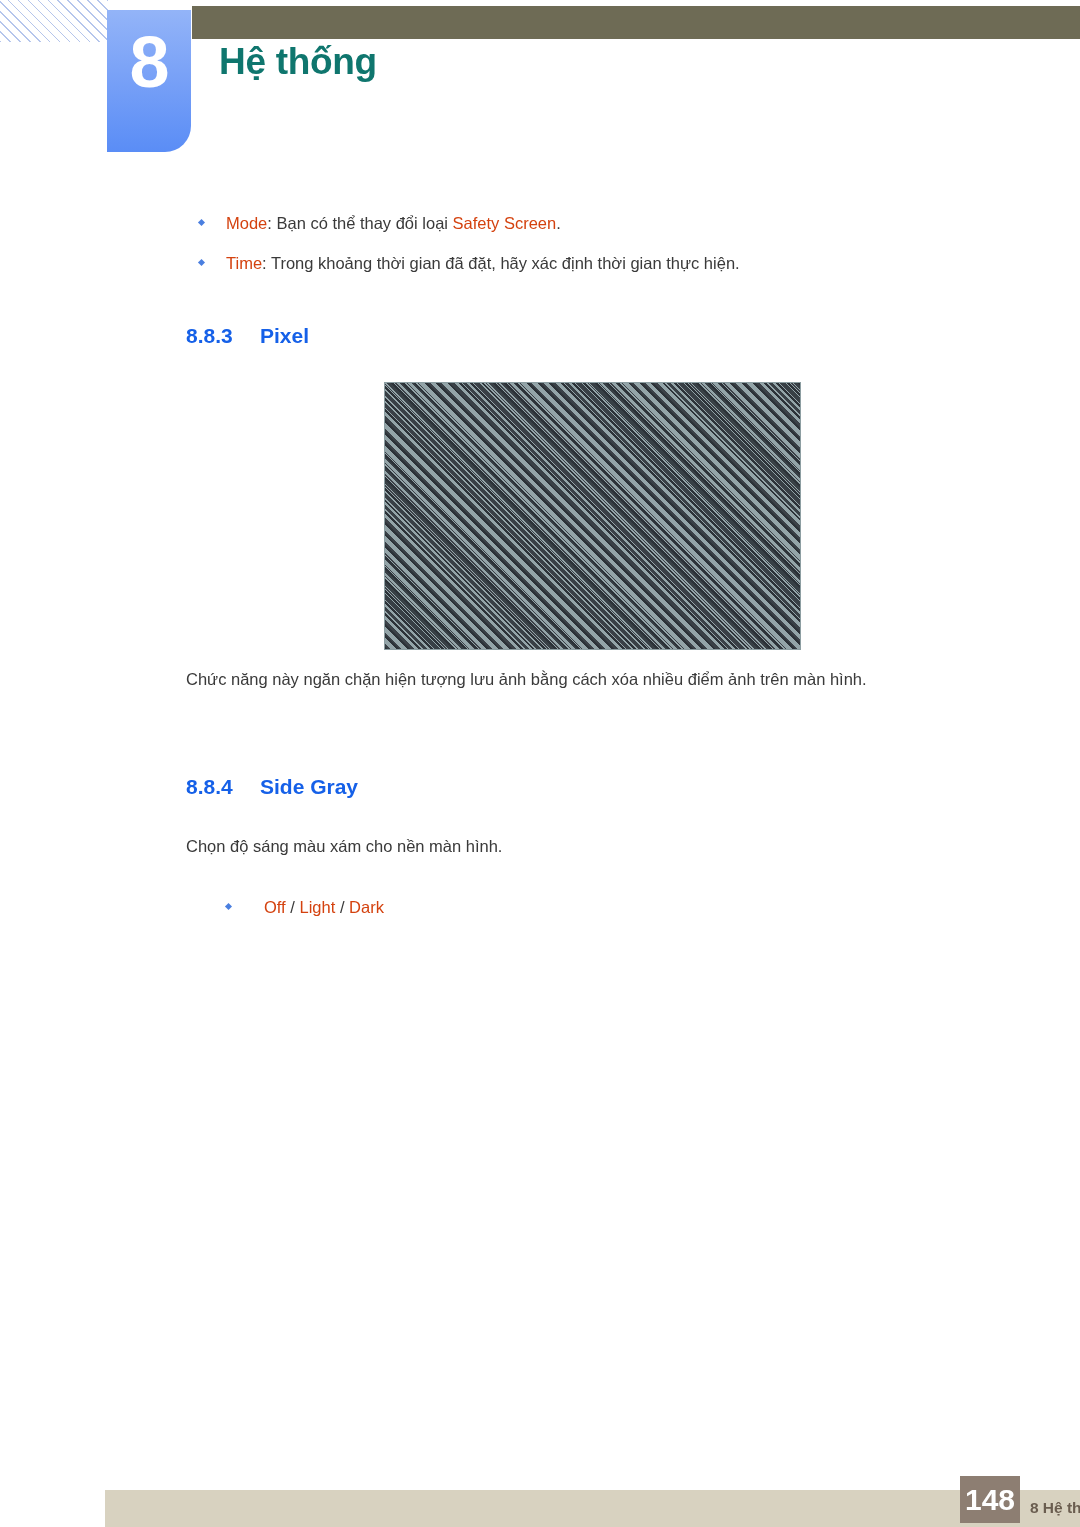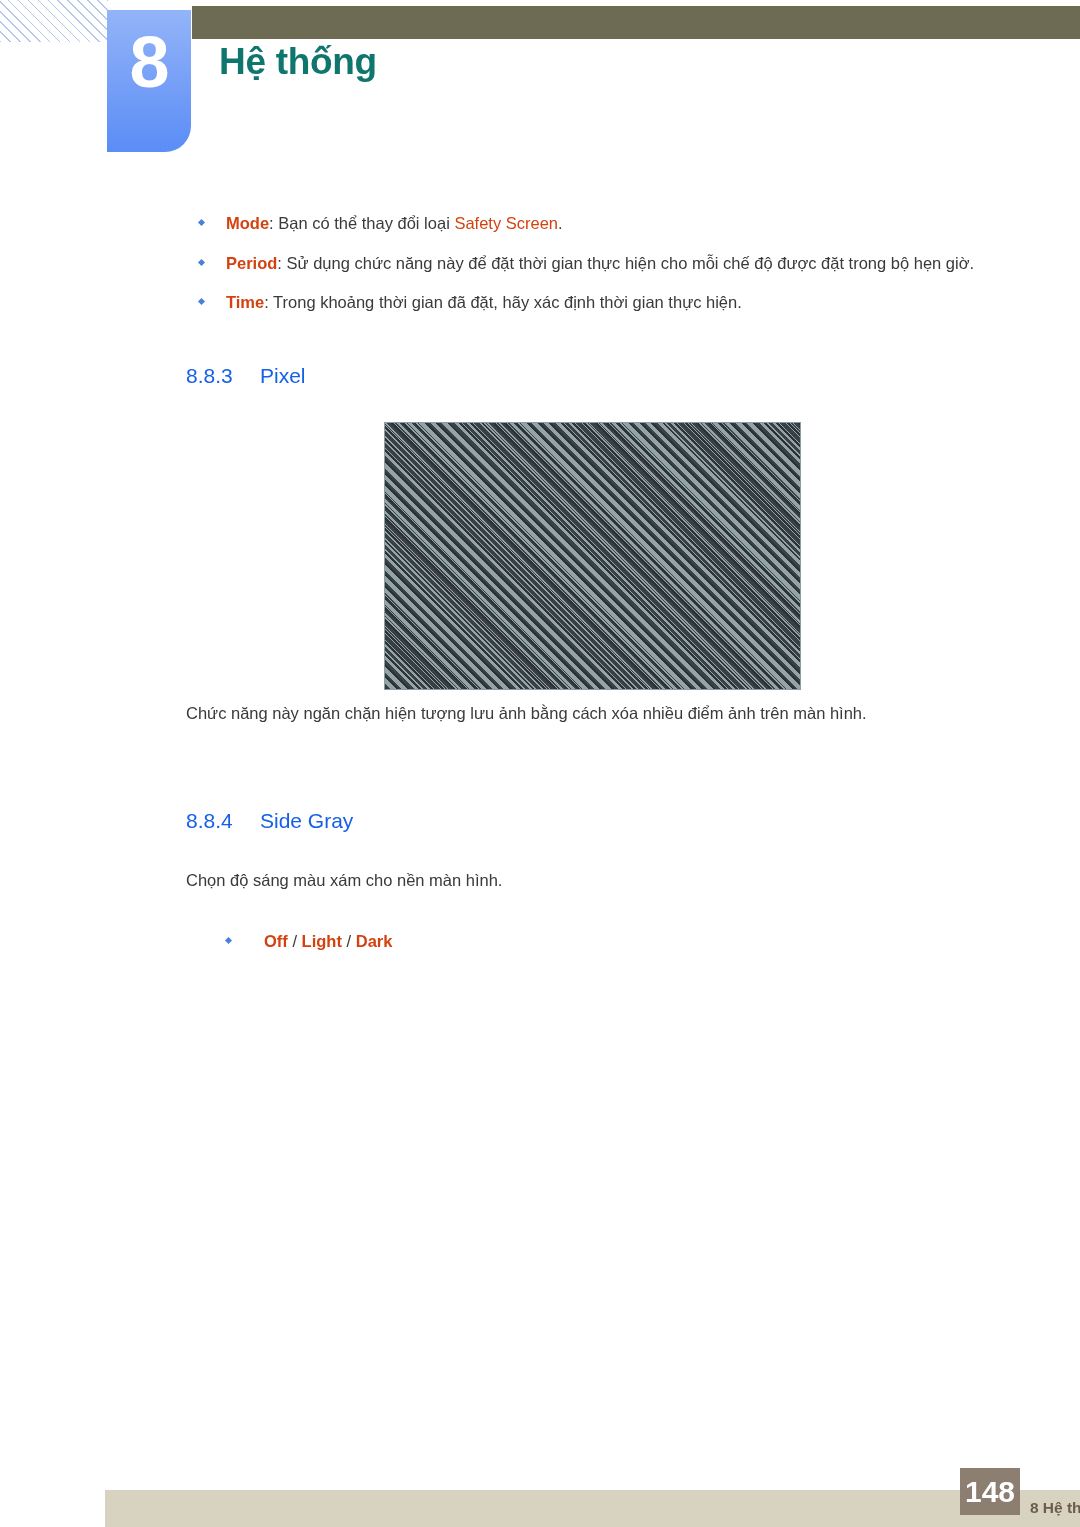--- a/index.html
+++ b/index.html
@@ -101,33 +101,33 @@
     position: absolute;
     left: 13px;
     top: 10px;
     width: 5px;
     height: 5px;
     background: #4a7fe0;
     transform: rotate(45deg);
   }
   .term {
     color: #d4420f;
-    font-weight: bold;
+    font-weight: normal;
   }
   .term-inline {
     color: #d4420f;
     font-weight: normal;
   }
 
   
   .section-heading {
     display: flex;
     align-items: flex-end;
     color: #1560e8;
-    font-weight: normal;
+    font-weight: bold;
     font-size: 21px;
   }
   .section-heading .sec-num {
     width: 74px;
     flex: 0 0 74px;
   }
 
   .body-text {
     font-size: 16.5px;
     color: #3a3a3a;
@@ -181,21 +181,21 @@
     right: 0px;
     top: 9px;
     font-size: 15.5px;
     font-weight: bold;
     color: #6a5d4f;
     white-space: nowrap;
   }
   .page-badge {
     position: absolute;
     left: 960px;
-    bottom: 12px;
+    bottom: 4px;
     width: 60px;
     height: 47px;
     background: #8d7e72;
     color: #ffffff;
     font-size: 30px;
     font-weight: bold;
     display: flex;
     align-items: center;
     justify-content: center;
   }
@@ -215,38 +215,34 @@
 
 <div class="content">
 
   <ul class="bullets">
     <li>
       <span class="bullet-mark"></span>
       <span class="term">Mode</span><span>: Bạn có thể thay đổi loại </span><span class="term-inline">Safety Screen</span><span>.</span>
     </li>
     <li>
       <span class="bullet-mark"></span>
-      <span class="term">Period</span><span>: Sử dụng chức năng này để đặt thời gian thực hiện cho mỗi chế độ được đặt trong bộ hẹn giờ.</span>
-    </li>
-    <li>
-      <span class="bullet-mark"></span>
       <span class="term">Time</span><span>: Trong khoảng thời gian đã đặt, hãy xác định thời gian thực hiện.</span>
     </li>
   </ul>
 
   <div class="section-heading" style="margin-top:48px;">
     <span class="sec-num">8.8.3</span>
     <span>Pixel</span>
   </div>
 
   <div class="pixel-figure">
     <div class="pixel-box"></div>
   </div>
 
-  <div class="body-text" style="margin-top:10px;">Chức năng này ngăn chặn hiện tượng lưu ảnh bằng cách xóa nhiều điểm ảnh trên màn hình.</div>
+  <div class="body-text" style="margin-top:16px;">Chức năng này ngăn chặn hiện tượng lưu ảnh bằng cách xóa nhiều điểm ảnh trên màn hình.</div>
 
   <div class="section-heading" style="margin-top:82px;">
     <span class="sec-num">8.8.4</span>
     <span>Side Gray</span>
   </div>
 
   <div class="body-text" style="margin-top:34px;">Chọn độ sáng màu xám cho nền màn hình.</div>
 
   <ul class="bullets" style="margin-top:34px;">
     <li style="padding-left:78px;">

